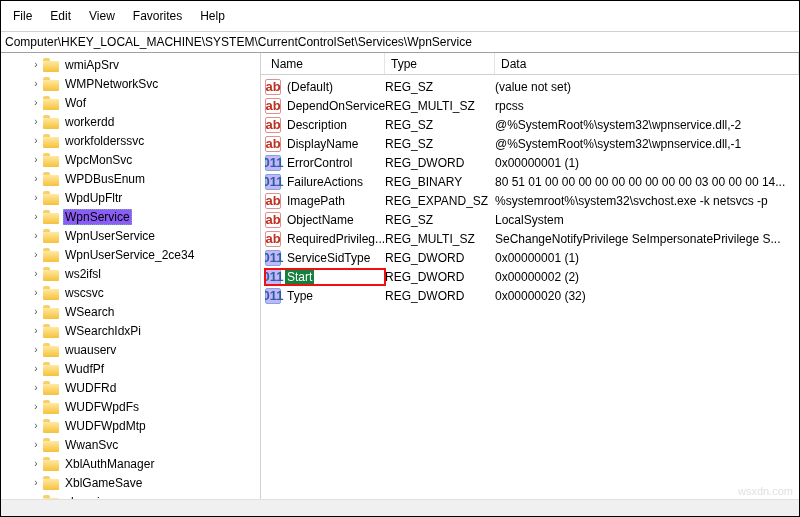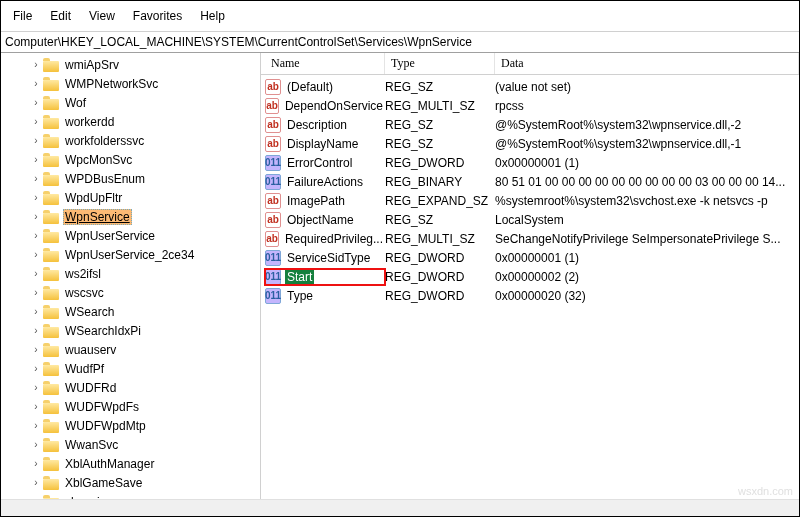--- a/index.html
+++ b/index.html
@@ -7,39 +7,39 @@
   .window { width:800px; height:517px; display:flex; flex-direction:column; border:1px solid #000; }
   .menubar { display:flex; gap:2px; padding:2px 4px; border-bottom:1px solid #d0d0d0; height:31px; align-items:center; }
   .menubar span { padding:1px 8px; cursor:default; }
   .addrbar { padding:2px 4px; border-bottom:1px solid #a0a0a0; height:21px; display:flex; align-items:center; }
   .panes { flex:1; display:flex; min-height:0; }
   .tree { width:260px; border-right:1px solid #d0d0d0; overflow-y:scroll; overflow-x:hidden; padding-top:2px; position:relative; }
   .tree-inner { padding-bottom:4px; }
   .node { display:flex; align-items:center; height:19px; padding-left:28px; white-space:nowrap; cursor:default; user-select:none; }
   .node .twisty { width:14px; font-size:10px; color:#555; text-align:center; }
   .node .label { padding:0 2px; }
-  .node.selected .label { background:#fdba74; border:1px dotted #7ab; padding:0 1px;text-decoration:underline; }
+  .node.selected .label { background:#8b5cf6; border:1px dotted #7ab; padding:0 1px; }
   .folder-icon { width:16px; height:14px; display:inline-block; margin-right:4px; position:relative; }
   .folder-icon::before { content:""; position:absolute; top:0; left:0; width:7px; height:3px; background:#f6d06b; border-top-left-radius:2px; border-top-right-radius:2px; }
   .folder-icon::after { content:""; position:absolute; top:3px; left:0; width:16px; height:11px; background:linear-gradient(#ffe9a2,#f5c13b); border-radius:1px; }
   .list { flex:1; display:flex; flex-direction:column; position:relative; overflow:hidden; }
   .cols { display:flex; border-bottom:1px solid #d0d0d0; height:22px; align-items:center; padding-left:4px; }
-  .colh { padding:2px 6px; color:#000; font-weight:normal; border-right:1px solid #e4e4e4; height:100%; display:flex; align-items:center; cursor:default;font-family:Liberation Serif, serif; }
+  .colh { padding:2px 6px; color:#000; font-weight:normal; border-right:1px solid #e4e4e4; height:100%; display:flex; align-items:center; cursor:default; }
   .col-name { width:120px; }
   .col-type { width:110px; }
   .col-data { flex:1; }
   .rows { flex:1; overflow:hidden; padding-top:2px; }
   .row { display:flex; align-items:center; height:19px; padding-left:4px; cursor:default; white-space:nowrap; }
   .row .c-name { width:120px; display:flex; align-items:center; overflow:hidden; text-overflow:ellipsis; }
   .row .c-type { width:110px; overflow:hidden; }
   .row .c-data { flex:1; overflow:hidden; text-overflow:ellipsis; }
   .row .lbl { padding:0 2px; }
   .row.selected .lbl { background:#15803d; color:#fff; }
   .row.highlight .c-name { outline:2px solid #e11; outline-offset:-1px; }
-  .val-icon { width:16px; height:16px; display:inline-flex; align-items:center; justify-content:center; margin-right:4px; font-size:10px; font-weight:bold; border:1px solid; border-radius:2px; }
+  .val-icon { width:16px; height:16px; display:inline-flex; align-items:center; justify-content:center; margin-right:4px; font-size:13px; font-weight:bold; border:1px solid; border-radius:2px; }
   .val-icon.str { border-color:#e09090; color:#c03020; background:#fff; }
   .val-icon.bin { border-color:#7fa7d8; color:#2a5fa0; background:#c4b5fd; }
   .watermark { position:absolute; right:6px; bottom:2px; font-size:11px; color:#e0e0e0; pointer-events:none;margin-left:9px; }
   .hscroll { height:17px; border-top:1px solid #e0e0e0; background:#f0f0f0; }
   
   .tree::-webkit-scrollbar { width:17px; }
   .tree::-webkit-scrollbar-track { background:#f0f0f0; }
   .tree::-webkit-scrollbar-thumb { background:#c2c2c2; border:1px solid #f0f0f0; }
 </style>
 </head>

